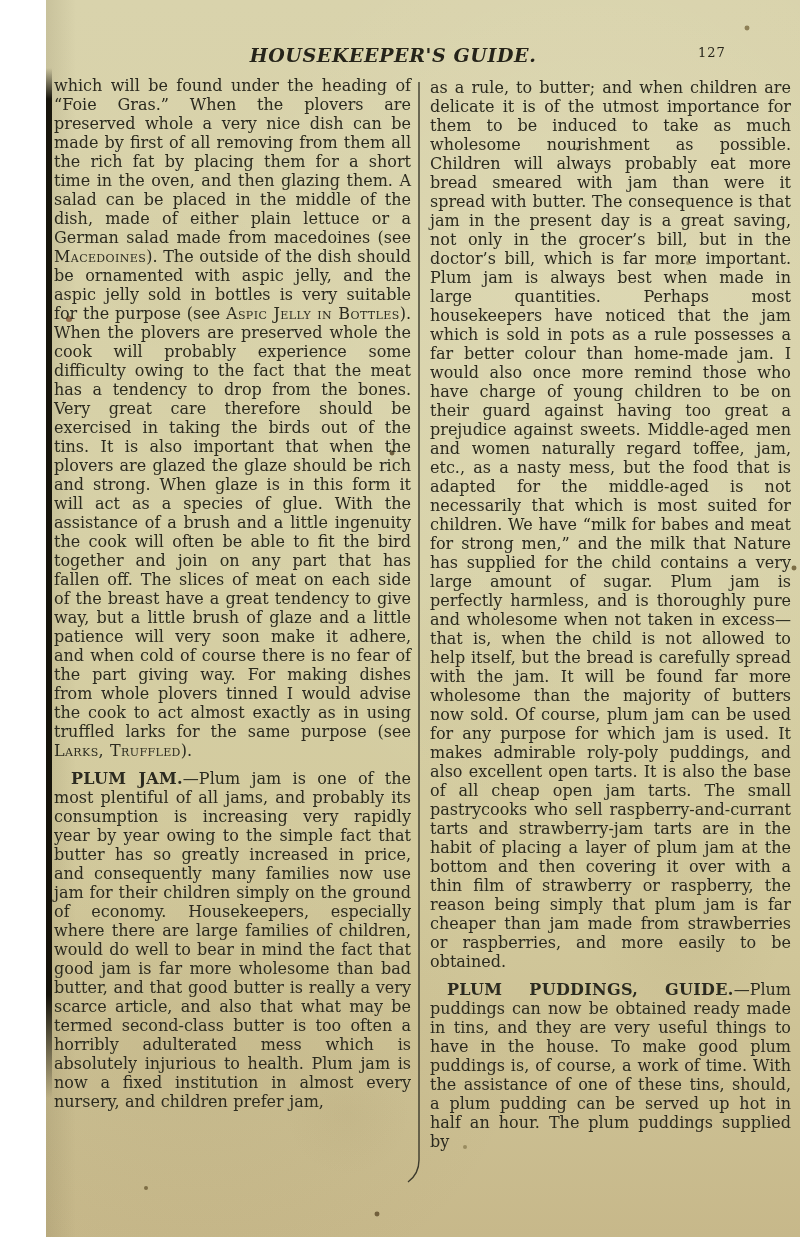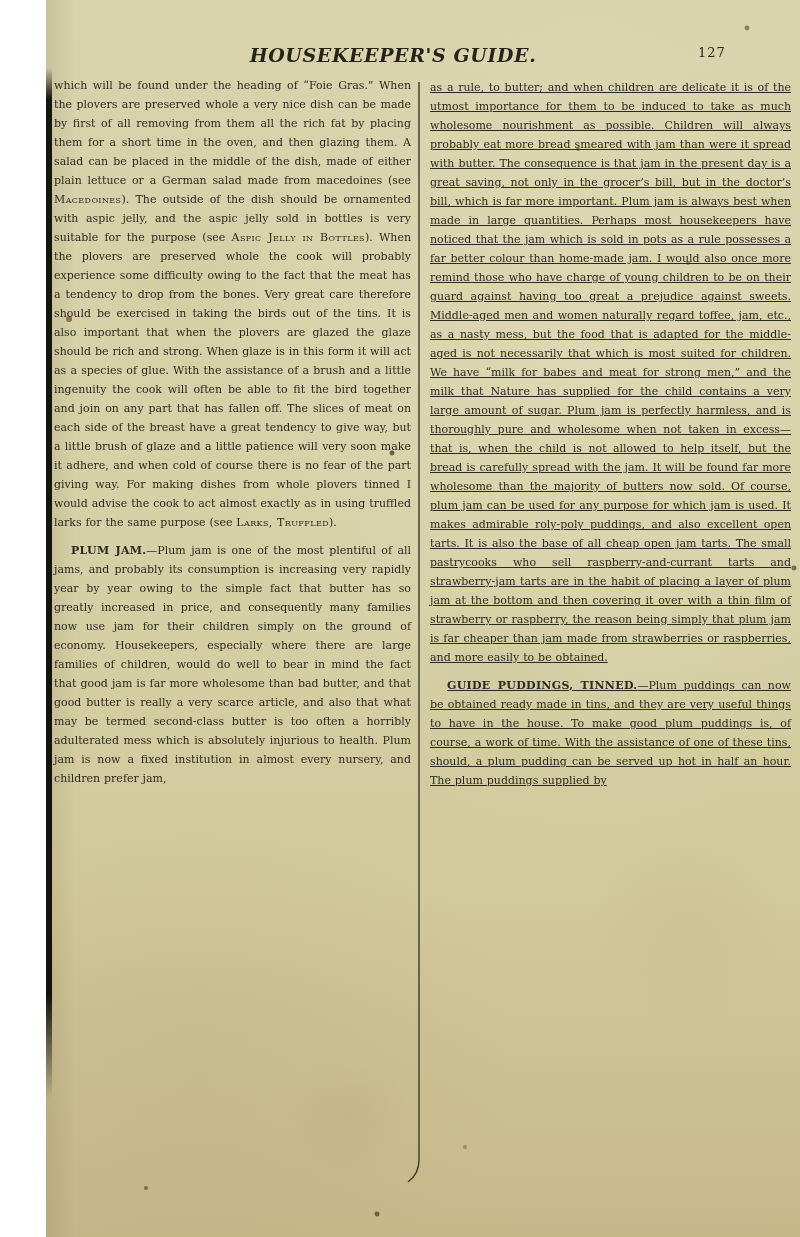--- a/index.html
+++ b/index.html
@@ -51,26 +51,26 @@
     position: absolute; top: 44px; left: 347px; transform: translateX(-50%);
     font-style: italic; font-weight: bold; font-size: 19px;
     letter-spacing: 0.6px; color: #26241a; white-space: nowrap;
   }
   .hdr-num {
     position: absolute; top: 45px; left: 652px;
     font-size: 13px; color: #26241a; letter-spacing: 1px;
   }
   .col {
     position: absolute;
-    font-size: 11px; line-height: 19px; color: #2b2a1f;
+    font-size: 16px; line-height: 19px; color: #2b2a1f;
     text-align: justify; word-spacing: 0.4px;
     hyphens: auto; -webkit-hyphens: auto;
   }
   .col-left  { left: 8px;   top: 76px; width: 357px; }
-  .col-right { left: 384px; top: 78px; width: 361px; text-decoration: underline; }
+  .col-right { left: 384px; top: 78px; width: 361px; }
   .col p { margin: 0; }
   .col p.indent { margin-top: 9px; text-indent: 17px; }
   .seg-bold { font-weight: bold; letter-spacing: 0.3px; }
   .seg-smallcaps { font-variant: small-caps; letter-spacing: 0.4px; }
   .divider {
     position: absolute; left: 359px; top: 80px; pointer-events: none;
   }
 </style>
 </head>
 <body>
@@ -86,15 +86,15 @@
   <svg class="divider" width="18" height="1112" viewBox="0 0 18 1112" aria-hidden="true">
     <path d="M14,2 V1080 Q14,1094 3,1102" fill="none" stroke="#3c3a2c" stroke-width="1.4"></path>
   </svg>
 
   <div class="col col-left">
       <p class=""><span>which will be found under the heading of “Foie Gras.” When the plovers are preserved whole a very nice dish can be made by first of all removing from them all the rich fat by placing them for a short time in the oven, and then glazing them. A salad can be placed in the middle of the dish, made of either plain lettuce or a German salad made from macedoines (see </span><span class="seg-smallcaps">Macedoines</span><span>). The outside of the dish should be ornamented with aspic jelly, and the aspic jelly sold in bottles is very suitable for the purpose (see </span><span class="seg-smallcaps">Aspic Jelly in Bottles</span><span>). When the plovers are preserved whole the cook will probably experience some difficulty owing to the fact that the meat has a tendency to drop from the bones. Very great care therefore should be exercised in taking the birds out of the tins. It is also important that when the plovers are glazed the glaze should be rich and strong. When glaze is in this form it will act as a species of glue. With the assistance of a brush and a little ingenuity the cook will often be able to fit the bird together and join on any part that has fallen off. The slices of meat on each side of the breast have a great tendency to give way, but a little brush of glaze and a little patience will very soon make it adhere, and when cold of course there is no fear of the part giving way. For making dishes from whole plovers tinned I would advise the cook to act almost exactly as in using truffled larks for the same purpose (see </span><span class="seg-smallcaps">Larks, Truffled</span><span>).</span></p>
       <p class="indent"><span class="seg-bold">PLUM JAM.</span><span>—Plum jam is one of the most plentiful of all jams, and probably its consumption is increasing very rapidly year by year owing to the simple fact that butter has so greatly increased in price, and consequently many families now use jam for their children simply on the ground of economy. Housekeepers, especially where there are large families of children, would do well to bear in mind the fact that good jam is far more wholesome than bad butter, and that good butter is really a very scarce article, and also that what may be termed second-class butter is too often a horribly adulterated mess which is absolutely injurious to health. Plum jam is now a fixed institution in almost every nursery, and children prefer jam,</span></p>
     </div>
   <div class="col col-right">
       <p class=""><span>as a rule, to butter; and when children are delicate it is of the utmost importance for them to be induced to take as much wholesome nourishment as possible. Children will always probably eat more bread smeared with jam than were it spread with butter. The consequence is that jam in the present day is a great saving, not only in the grocer’s bill, but in the doctor’s bill, which is far more important. Plum jam is always best when made in large quantities. Perhaps most housekeepers have noticed that the jam which is sold in pots as a rule possesses a far better colour than home-made jam. I would also once more remind those who have charge of young children to be on their guard against having too great a prejudice against sweets. Middle-aged men and women naturally regard toffee, jam, etc., as a nasty mess, but the food that is adapted for the middle-aged is not necessarily that which is most suited for children. We have “milk for babes and meat for strong men,” and the milk that Nature has supplied for the child contains a very large amount of sugar. Plum jam is perfectly harmless, and is thoroughly pure and wholesome when not taken in excess—that is, when the child is not allowed to help itself, but the bread is carefully spread with the jam. It will be found far more wholesome than the majority of butters now sold. Of course, plum jam can be used for any purpose for which jam is used. It makes admirable roly-poly puddings, and also excellent open tarts. It is also the base of all cheap open jam tarts. The small pastrycooks who sell raspberry-and-currant tarts and strawberry-jam tarts are in the habit of placing a layer of plum jam at the bottom and then covering it over with a thin film of strawberry or raspberry, the reason being simply that plum jam is far cheaper than jam made from strawberries or raspberries, and more easily to be obtained.</span></p>
-      <p class="indent"><span class="seg-bold">GUIDE PUDDINGS, TINNED.</span><span>—Plum puddings can now be obtained ready made in tins, and they are very useful things to have in the house. To make good plum puddings is, of course, a work of time. With the assistance of one of these tins, should, a plum pudding can be served up hot in half an hour. The plum puddings supplied by</span></p>
+      <p class="indent"><span class="seg-bold">PLUM PUDDINGS, GUIDE.</span><span>—Plum puddings can now be obtained ready made in tins, and they are very useful things to have in the house. To make good plum puddings is, of course, a work of time. With the assistance of one of these tins, should, a plum pudding can be served up hot in half an hour. The plum puddings supplied by</span></p>
     </div>
 </div>
 
 </body></html>

